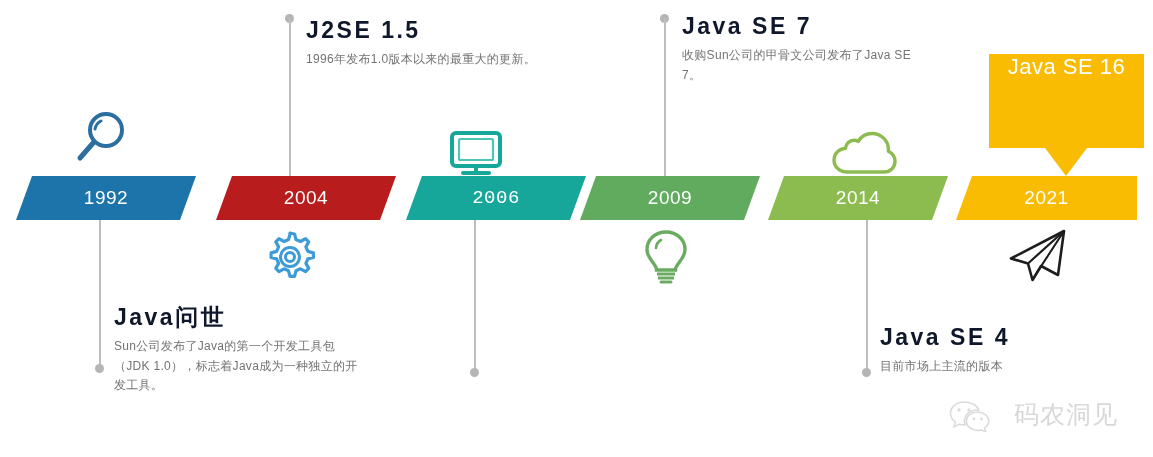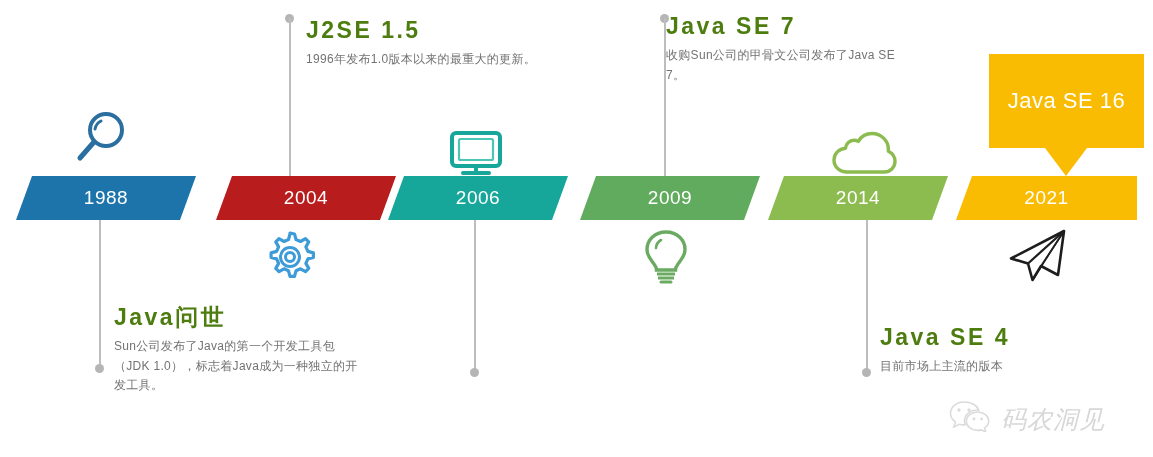--- a/index.html
+++ b/index.html
@@ -56,65 +56,64 @@
     background: #b5b5b5;
   }
 
   
   .block { position: absolute; }
   .block h3 {
     margin: 0 0 7px 0;
     font-size: 23px;
     font-weight: bold;
     letter-spacing: 2.5px;
-    color: #4d7c0f;
+    color: #0f172a;
     line-height: 1.1;
     white-space: nowrap;
   }
   .block p {
     margin: 0;
     font-size: 12px;
     line-height: 1.62;
     color: #737373;
     letter-spacing: 0.3px;
   }
 
   
   .icon { position: absolute; }
 
   
   .callout {
     position: absolute;
     background: #f9bc02;
     display: flex;
-    align-items: center;
+    align-items: flex-start;
     justify-content: center;
   }
   .callout-label {
     color: #ffffff;
     font-size: 22px;
     letter-spacing: 0.5px;
   }
   .callout-tail {
     position: absolute;
     width: 0;
     height: 0;
     border-left: 21px solid transparent;
     border-right: 21px solid transparent;
     border-top: 28px solid #f9bc02;
   }
 
   
   .watermark {
     position: absolute;
     display: flex;
-    align-items: flex-end;
-    gap: 9px;
+    align-items: flex-start;
+    gap: 22px;
     opacity: 0.45;
-    font-style: italic;
   }
   .watermark .wm-text {
     font-size: 25px;
     color: #a8a8a8;
     letter-spacing: 1px;
   }
 </style>
 </head>
 <body>
 
@@ -129,28 +128,28 @@
   <div class="conn" style="left:99px; top:216px; height:152px;"></div>
   <div class="conn-dot" style="left:95px; top:364px;"></div>
 
   <div class="conn" style="left:474px; top:216px; height:156px;"></div>
   <div class="conn-dot" style="left:470px; top:368px;"></div>
 
   <div class="conn" style="left:866px; top:216px; height:156px;"></div>
   <div class="conn-dot" style="left:862px; top:368px;"></div>
 
   <div class="seg both" style="left:16px; width:180px; background:#1c74ab;">
-    <span>1988</span>
+    <span>1992</span>
   </div>
 
   <div class="seg both" style="left:216px; width:180px; background:#b91c1c;">
     <span>2004</span>
   </div>
 
-  <div class="seg both" style="left:388px; width:180px; background:#16a79a;">
+  <div class="seg both" style="left:406px; width:180px; background:#16a79a;font-family:Liberation Mono, monospace;">
     <span>2006</span>
   </div>
 
   <div class="seg both" style="left:580px; width:180px; background:#61ab5e;">
     <span>2009</span>
   </div>
 
   <div class="seg both" style="left:768px; width:180px; background:#8cbc4f;">
     <span>2014</span>
   </div>
@@ -212,21 +211,21 @@
   <div class="callout" style="left:989px; top:54px; width:155px; height:94px;">
     <span class="callout-label">Java SE 16</span>
   </div>
   <div class="callout-tail" style="left:1045px; top:148px;"></div>
 
   <div class="block" style="left:306px; top:18px; width:245px;">
     <h3>J2SE 1.5</h3>
     <p>1996年发布1.0版本以来的最重大的更新。</p>
   </div>
 
-  <div class="block" style="left:666px; top:14px; width:250px;">
+  <div class="block" style="left:682px; top:14px; width:250px;">
     <h3>Java SE 7</h3>
     <p>收购Sun公司的甲骨文公司发布了Java SE 7。</p>
   </div>
 
   <div class="block" style="left:114px; top:305px; width:250px;">
     <h3>Java问世</h3>
     <p>Sun公司发布了Java的第一个开发工具包（JDK 1.0），标志着Java成为一种独立的开发工具。</p>
   </div>
 
 

